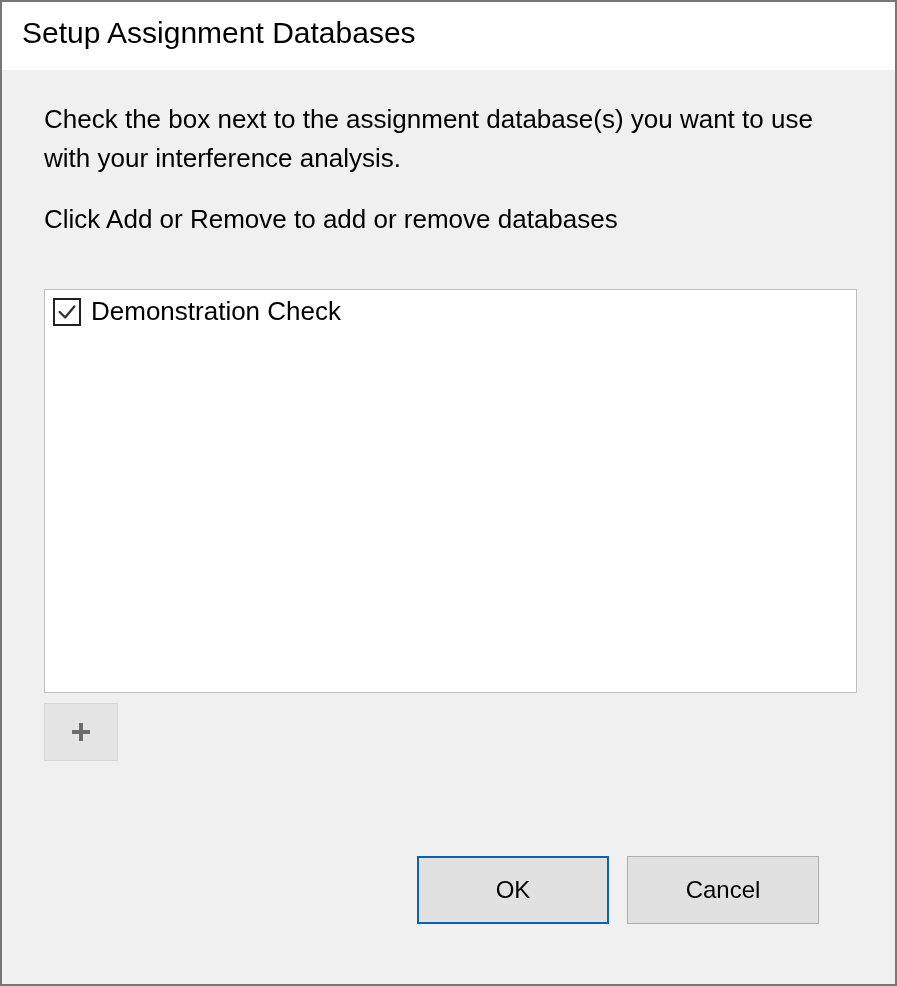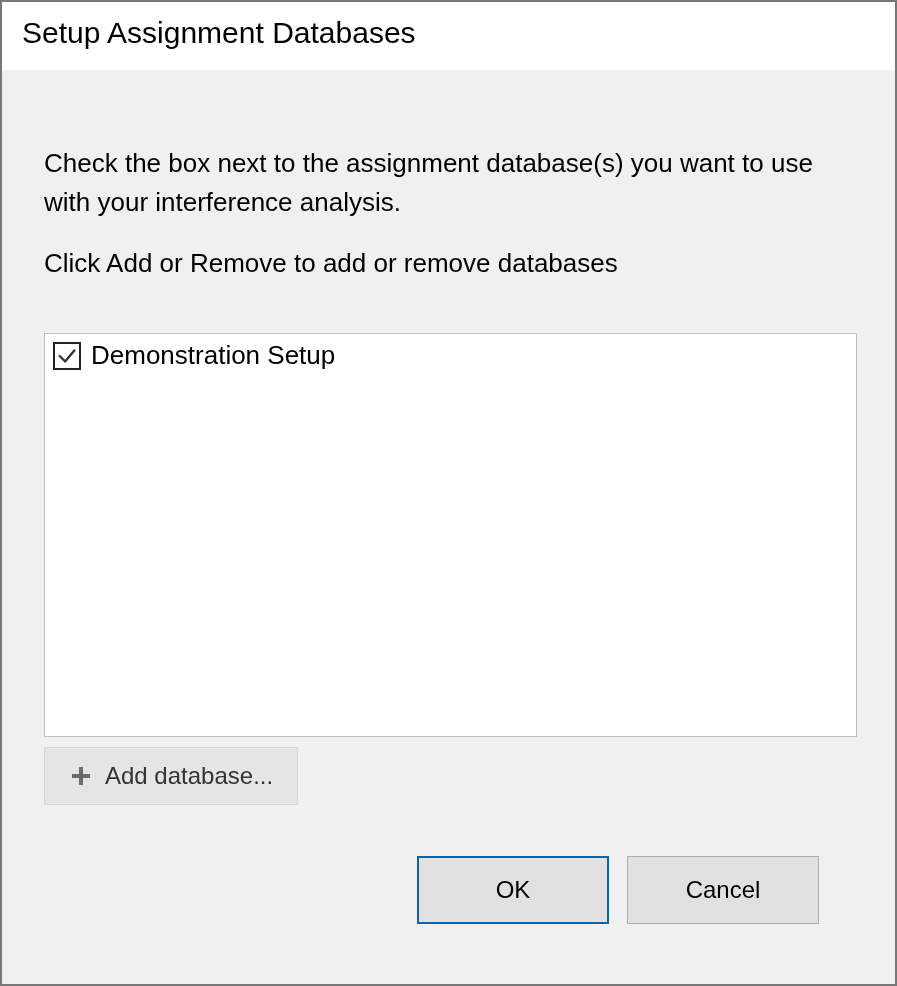--- a/index.html
+++ b/index.html
@@ -26,21 +26,20 @@
   .content {
     flex: 1;
     padding: 30px 38px 20px 42px;
     display: flex;
     flex-direction: column;
   }
   .instructions {
     font-size: 26px;
     color: #000;
     line-height: 1.5;
-    margin-top: 44px;
   }
   .instructions p { margin: 0 0 22px 0; }
   .listbox {
     margin-top: 28px;
     background: #ffffff;
     border: 1px solid #bfbfbf;
     height: 404px;
     padding: 6px 6px;
   }
   .list-item {
@@ -124,32 +123,31 @@
       <p>Click Add or Remove to add or remove databases</p>
     </div>
 
     <div class="listbox">
       <div class="list-item">
         <span class="checkbox">
           <svg viewBox="0 0 24 24">
             <path d="M4 12 L10 18 L20 6" stroke="#333" stroke-width="2.6" fill="none" stroke-linecap="round" stroke-linejoin="round"></path>
           </svg>
         </span>
-        <span>Demonstration Setup</span>
+        <span>Demonstration Check</span>
       </div>
     </div>
 
     <div class="toolbar-row">
       <button class="btn">
         <span class="icon">
           <svg viewBox="0 0 24 24">
               <path d="M10 3h4v7h7v4h-7v7h-4v-7H3v-4h7z" fill="#6c6c6c"></path>
             </svg>
         </span>
-        <span>Add database...</span>
       </button>
     </div>
 
     <div class="footer">
       <button class="dlg-btn primary">OK</button>
       <button class="dlg-btn">Cancel</button>
     </div>
 
   </div>
 </div>

